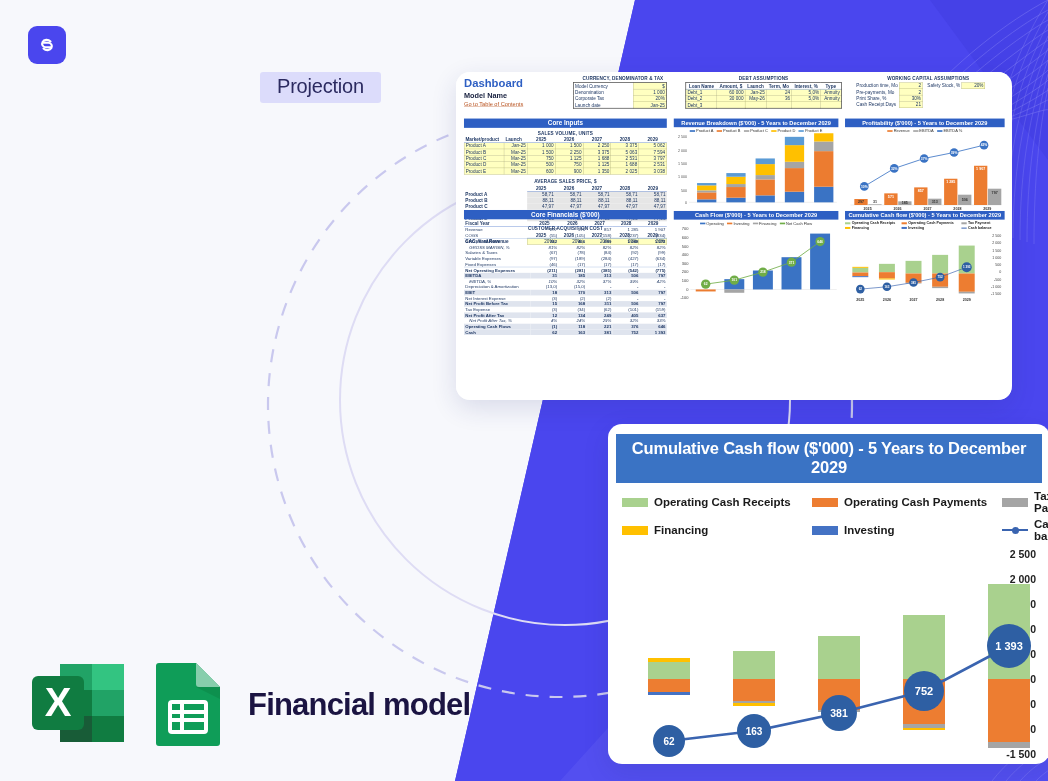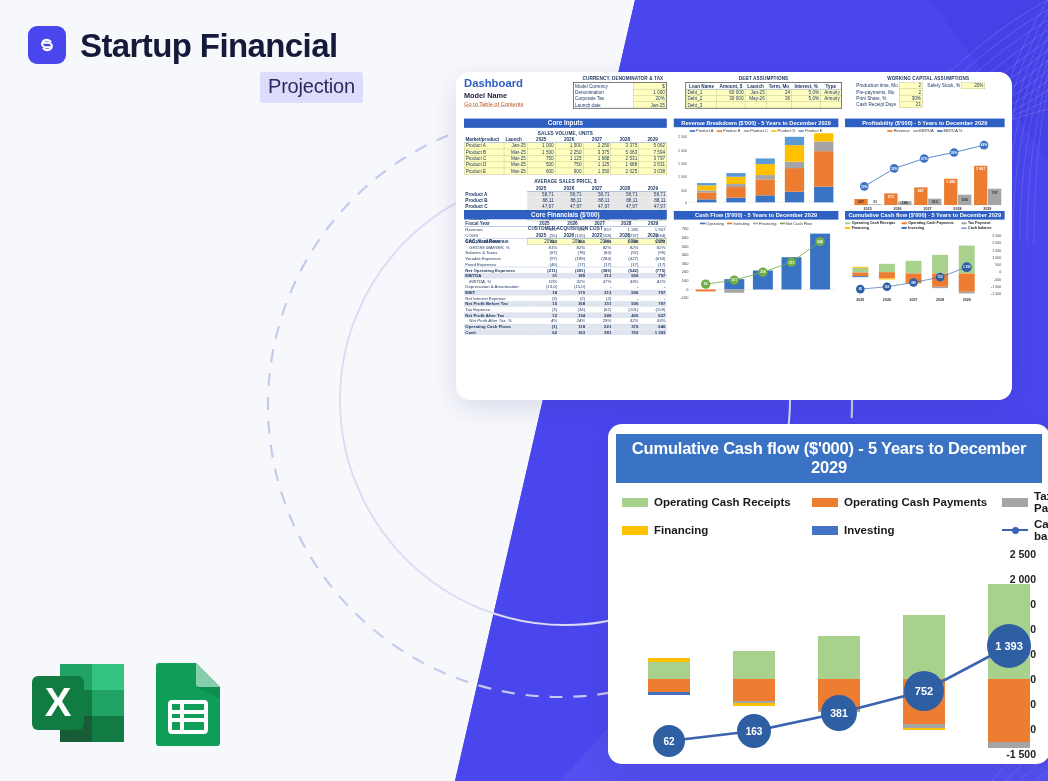--- a/index.html
+++ b/index.html
@@ -22,21 +22,21 @@
     width:38px; height:38px; border-radius:9px; background:#4a46ee;
     display:flex; align-items:center; justify-content:center; flex:0 0 auto;
   }
   .brand-title {
     font-size:33px; font-weight:bold; color:#151a3a; letter-spacing:-0.6px; line-height:1;
     white-space:nowrap;
   }
   .brand-sub {
     position:absolute; left:260px; top:72px;
     background:#dcdcfb; color:#2b2a60;
-    font-size:20px; padding:3px 8px 5px; border-radius:3px; letter-spacing:-0.2px;
+    font-size:20px; padding:3px 17px 5px; border-radius:3px; letter-spacing:-0.2px;
   }
 
   
   .main-title {
     position:absolute; left:12px; top:355px;
     font-size:56px; font-weight:bold; color:#0a0a0a; letter-spacing:-1.4px; line-height:1;
   }
 
   
   .footer { position:absolute; left:30px; top:660px; display:flex; align-items:center; gap:24px; }
@@ -150,21 +150,20 @@
     <circle cx="565" cy="400" r="225" fill="none" stroke="#dedcf4" stroke-width="2"></circle>
   </svg>
 
   <div class="brand">
     <span class="brand-logo">
       <svg width="24" height="24" viewBox="0 0 24 24" fill="none" stroke="#ffffff" stroke-width="2.1" stroke-linecap="round">
         <path d="M15.5 8.5 C13 6 9 6.5 7.6 9 C6.2 11.5 8 14 10.6 14.2 L15.8 14.4"></path>
         <path d="M8.5 15.5 C11 18 15 17.5 16.4 15 C17.8 12.5 16 10 13.4 9.8 L8.2 9.6"></path>
       </svg>
     </span>
-    <span class="brand-title">Startup Financial</span>
   </div>
   <div class="brand-sub">Projection</div>
 
 
   <div class="footer">
     <span>
       <svg width="98" height="86" viewBox="0 0 98 86">
         <rect x="30" y="4" width="64" height="78" rx="3" fill="#1e7145"></rect>
         <rect x="30" y="4" width="32" height="26" fill="#21a366"></rect>
         <rect x="62" y="4" width="32" height="26" fill="#33c481"></rect>
@@ -180,20 +179,21 @@
       <svg width="72" height="86" viewBox="0 0 72 86">
         <path d="M4 3 h40 l24 24 v56 a3 3 0 0 1 -3 3 H7 a3 3 0 0 1 -3 -3 V6 a3 3 0 0 1 3 -3z" fill="#0f9d58"></path>
         <path d="M44 3 l24 24 H47 a3 3 0 0 1 -3 -3 z" fill="#87ceac"></path>
         <path d="M44 27 h24 v12 z" fill="#0c8043" opacity=".45"></path>
         <rect x="18" y="42" width="36" height="30" rx="2" fill="none" stroke="#ffffff" stroke-width="4"></rect>
         <rect x="18" y="50" width="36" height="4" fill="#ffffff"></rect>
         <rect x="18" y="58" width="36" height="4" fill="#ffffff"></rect>
         <rect x="28" y="42" width="4" height="30" fill="#ffffff"></rect>
       </svg>
     </span>
+    <span class="footer-label">Financial model</span>
   </div>
 
   <div class="card" id="dash-card">
     <div class="sheet">
 
       <div class="blk" style="left:24px; top:14px;">
         <div class="ttl-dash">Dashboard</div>
         <div class="ttl-model">Model Name</div>
         <a class="lnk">Go to Table of Contents</a>
       </div>

